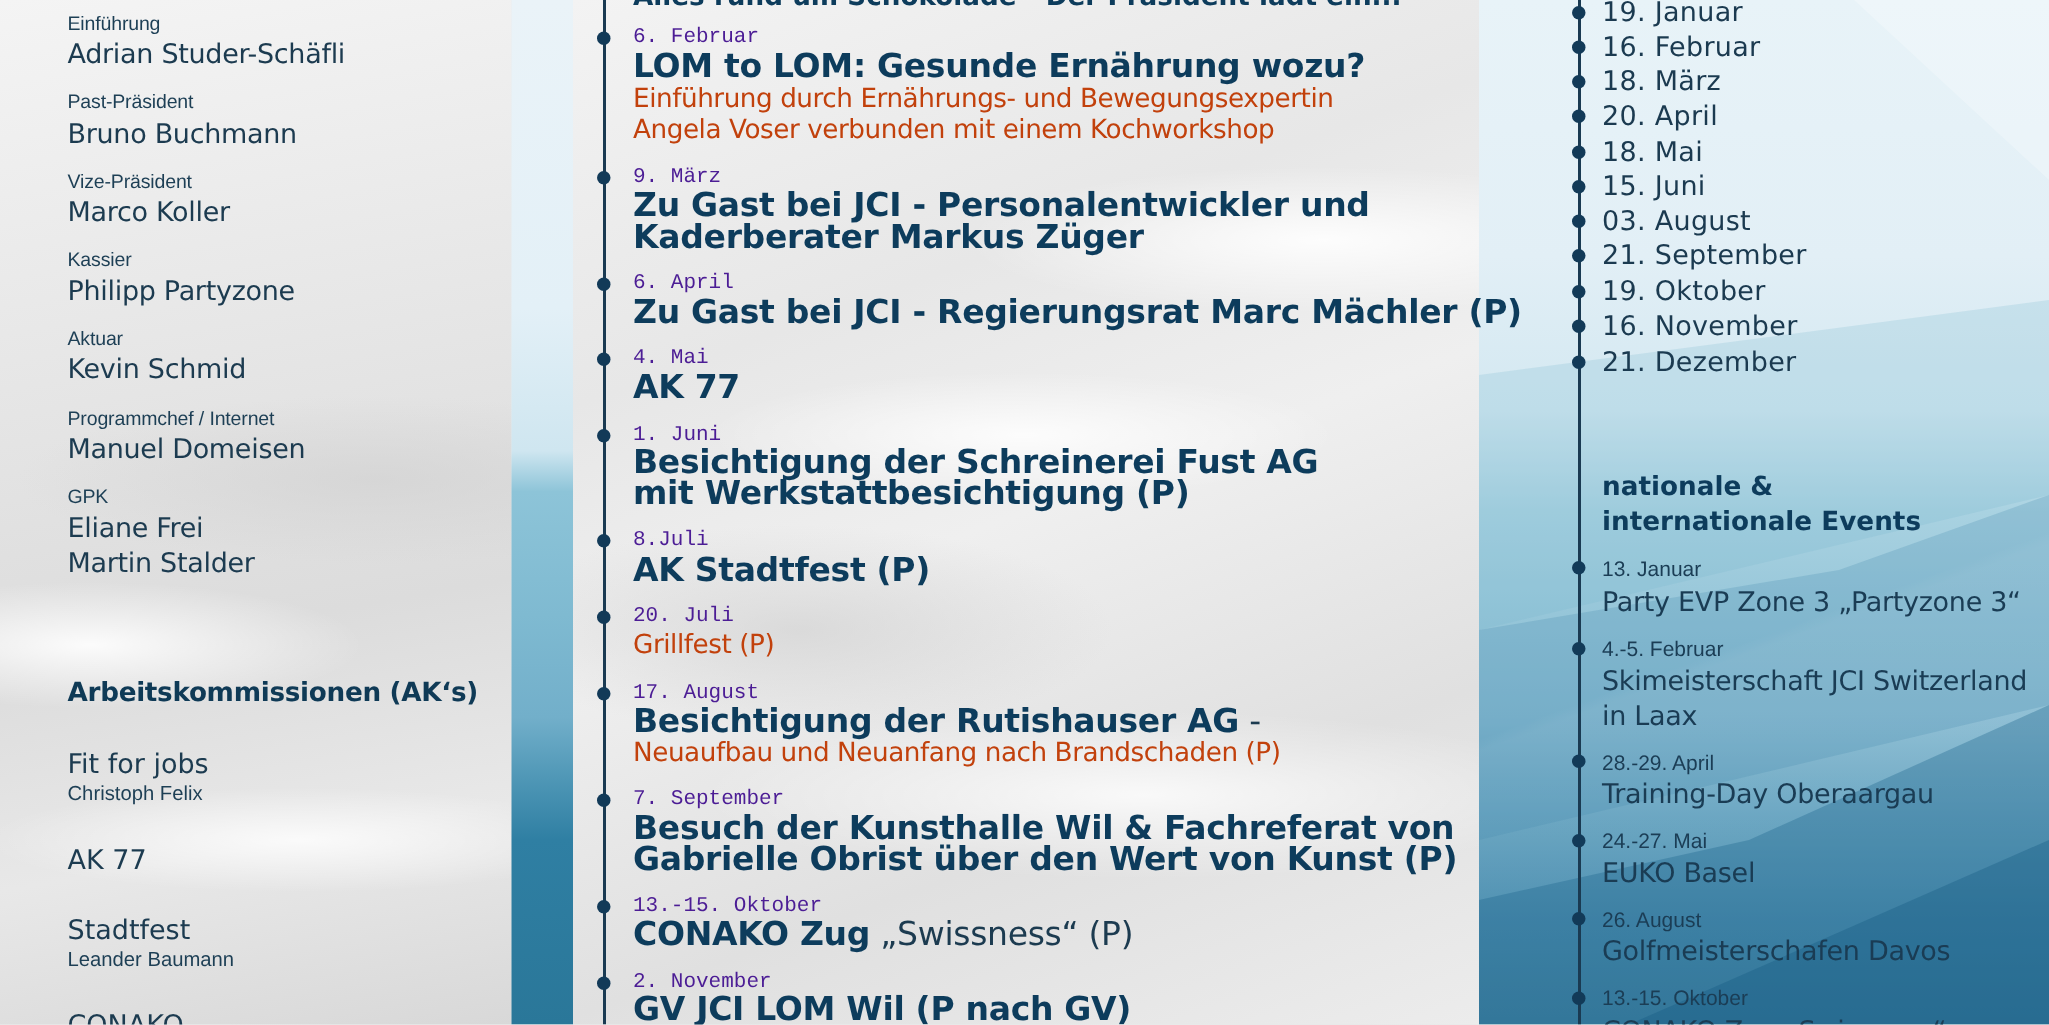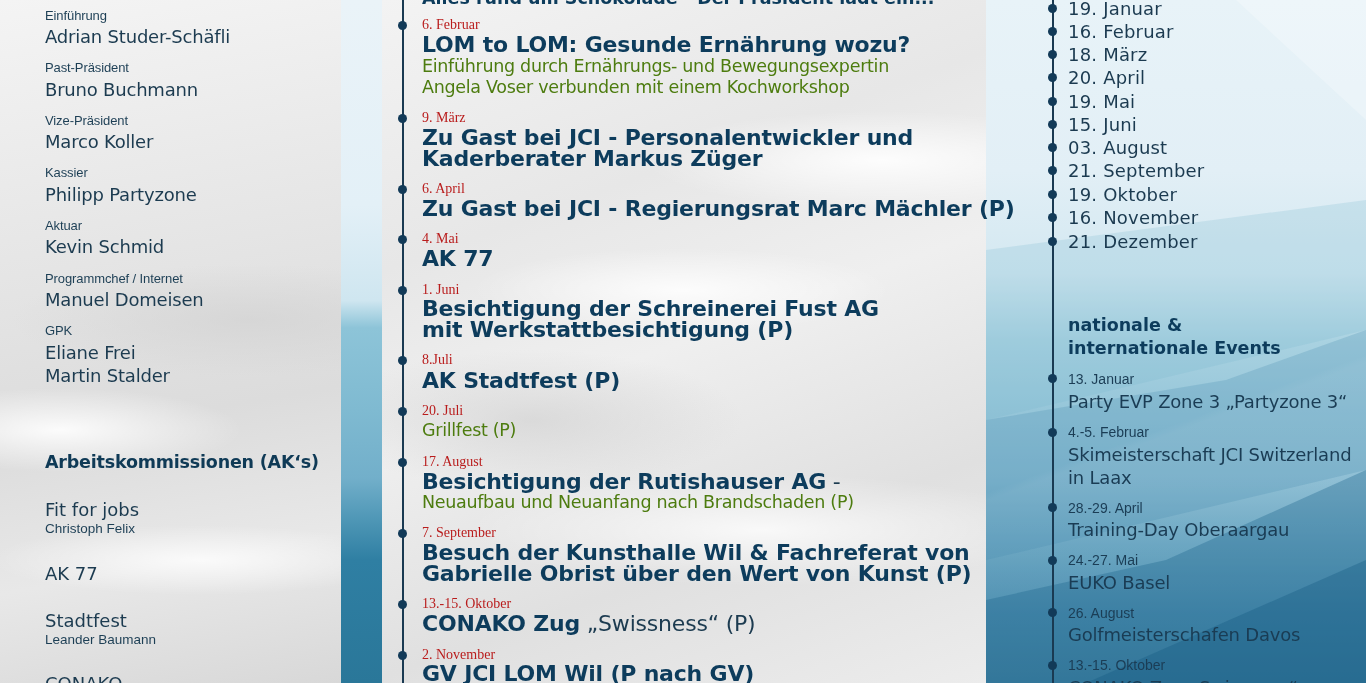--- a/index.html
+++ b/index.html
@@ -80,31 +80,31 @@
       position: absolute; width: 2px; background: #1a3a52;
     }
     .tl-dot {
       position: absolute; width: 9px; height: 9px; border-radius: 50%;
       background: #123a58;
     }
 
     
     .ev-date {
       position: absolute; left: 422px;
-      font-family: Liberation Serif, serif;
-      font-size: 14px; color: #b91c1c; white-space: nowrap;
+      font-family: Liberation Mono, monospace;
+      font-size: 14px; color: #4c1d95; white-space: nowrap;
     }
     .ev-title {
       position: absolute; left: 422px;
       font-size: 22px; font-weight: bold; color: #0d3c5c;
       line-height: 21.5px; white-space: nowrap; letter-spacing: -0.2px;
     }
     .ev-desc {
       position: absolute; left: 422px;
-      font-size: 17.5px; color: #4d7c0f; line-height: 21.5px; white-space: nowrap;
+      font-size: 17.5px; color: #c2410c; line-height: 21.5px; white-space: nowrap;
       letter-spacing: -0.3px;
     }
     .ev-inline-normal { font-weight: normal; color: #1c3b50; }
     .top-cut {
       position: absolute; left: 422px; top: -12px;
       font-size: 17.5px; font-weight: bold; color: #0d3c5c; white-space: nowrap;
     }
 
     
     .meet-date {
@@ -235,21 +235,21 @@
 
 <div class="tl-dot" style="left:1048px; top:4px"></div>
 <div class="meet-date" style="top:-2px">19. Januar</div>
 <div class="tl-dot" style="left:1048px; top:27px"></div>
 <div class="meet-date" style="top:21px">16. Februar</div>
 <div class="tl-dot" style="left:1048px; top:50px"></div>
 <div class="meet-date" style="top:44px">18. März</div>
 <div class="tl-dot" style="left:1048px; top:73px"></div>
 <div class="meet-date" style="top:67px">20. April</div>
 <div class="tl-dot" style="left:1048px; top:97px"></div>
-<div class="meet-date" style="top:91px">19. Mai</div>
+<div class="meet-date" style="top:91px">18. Mai</div>
 <div class="tl-dot" style="left:1048px; top:120px"></div>
 <div class="meet-date" style="top:114px">15. Juni</div>
 <div class="tl-dot" style="left:1048px; top:143px"></div>
 <div class="meet-date" style="top:137px">03. August</div>
 <div class="tl-dot" style="left:1048px; top:166px"></div>
 <div class="meet-date" style="top:160px">21. September</div>
 <div class="tl-dot" style="left:1048px; top:190px"></div>
 <div class="meet-date" style="top:184px">19. Oktober</div>
 <div class="tl-dot" style="left:1048px; top:213px"></div>
 <div class="meet-date" style="top:207px">16. November</div>

